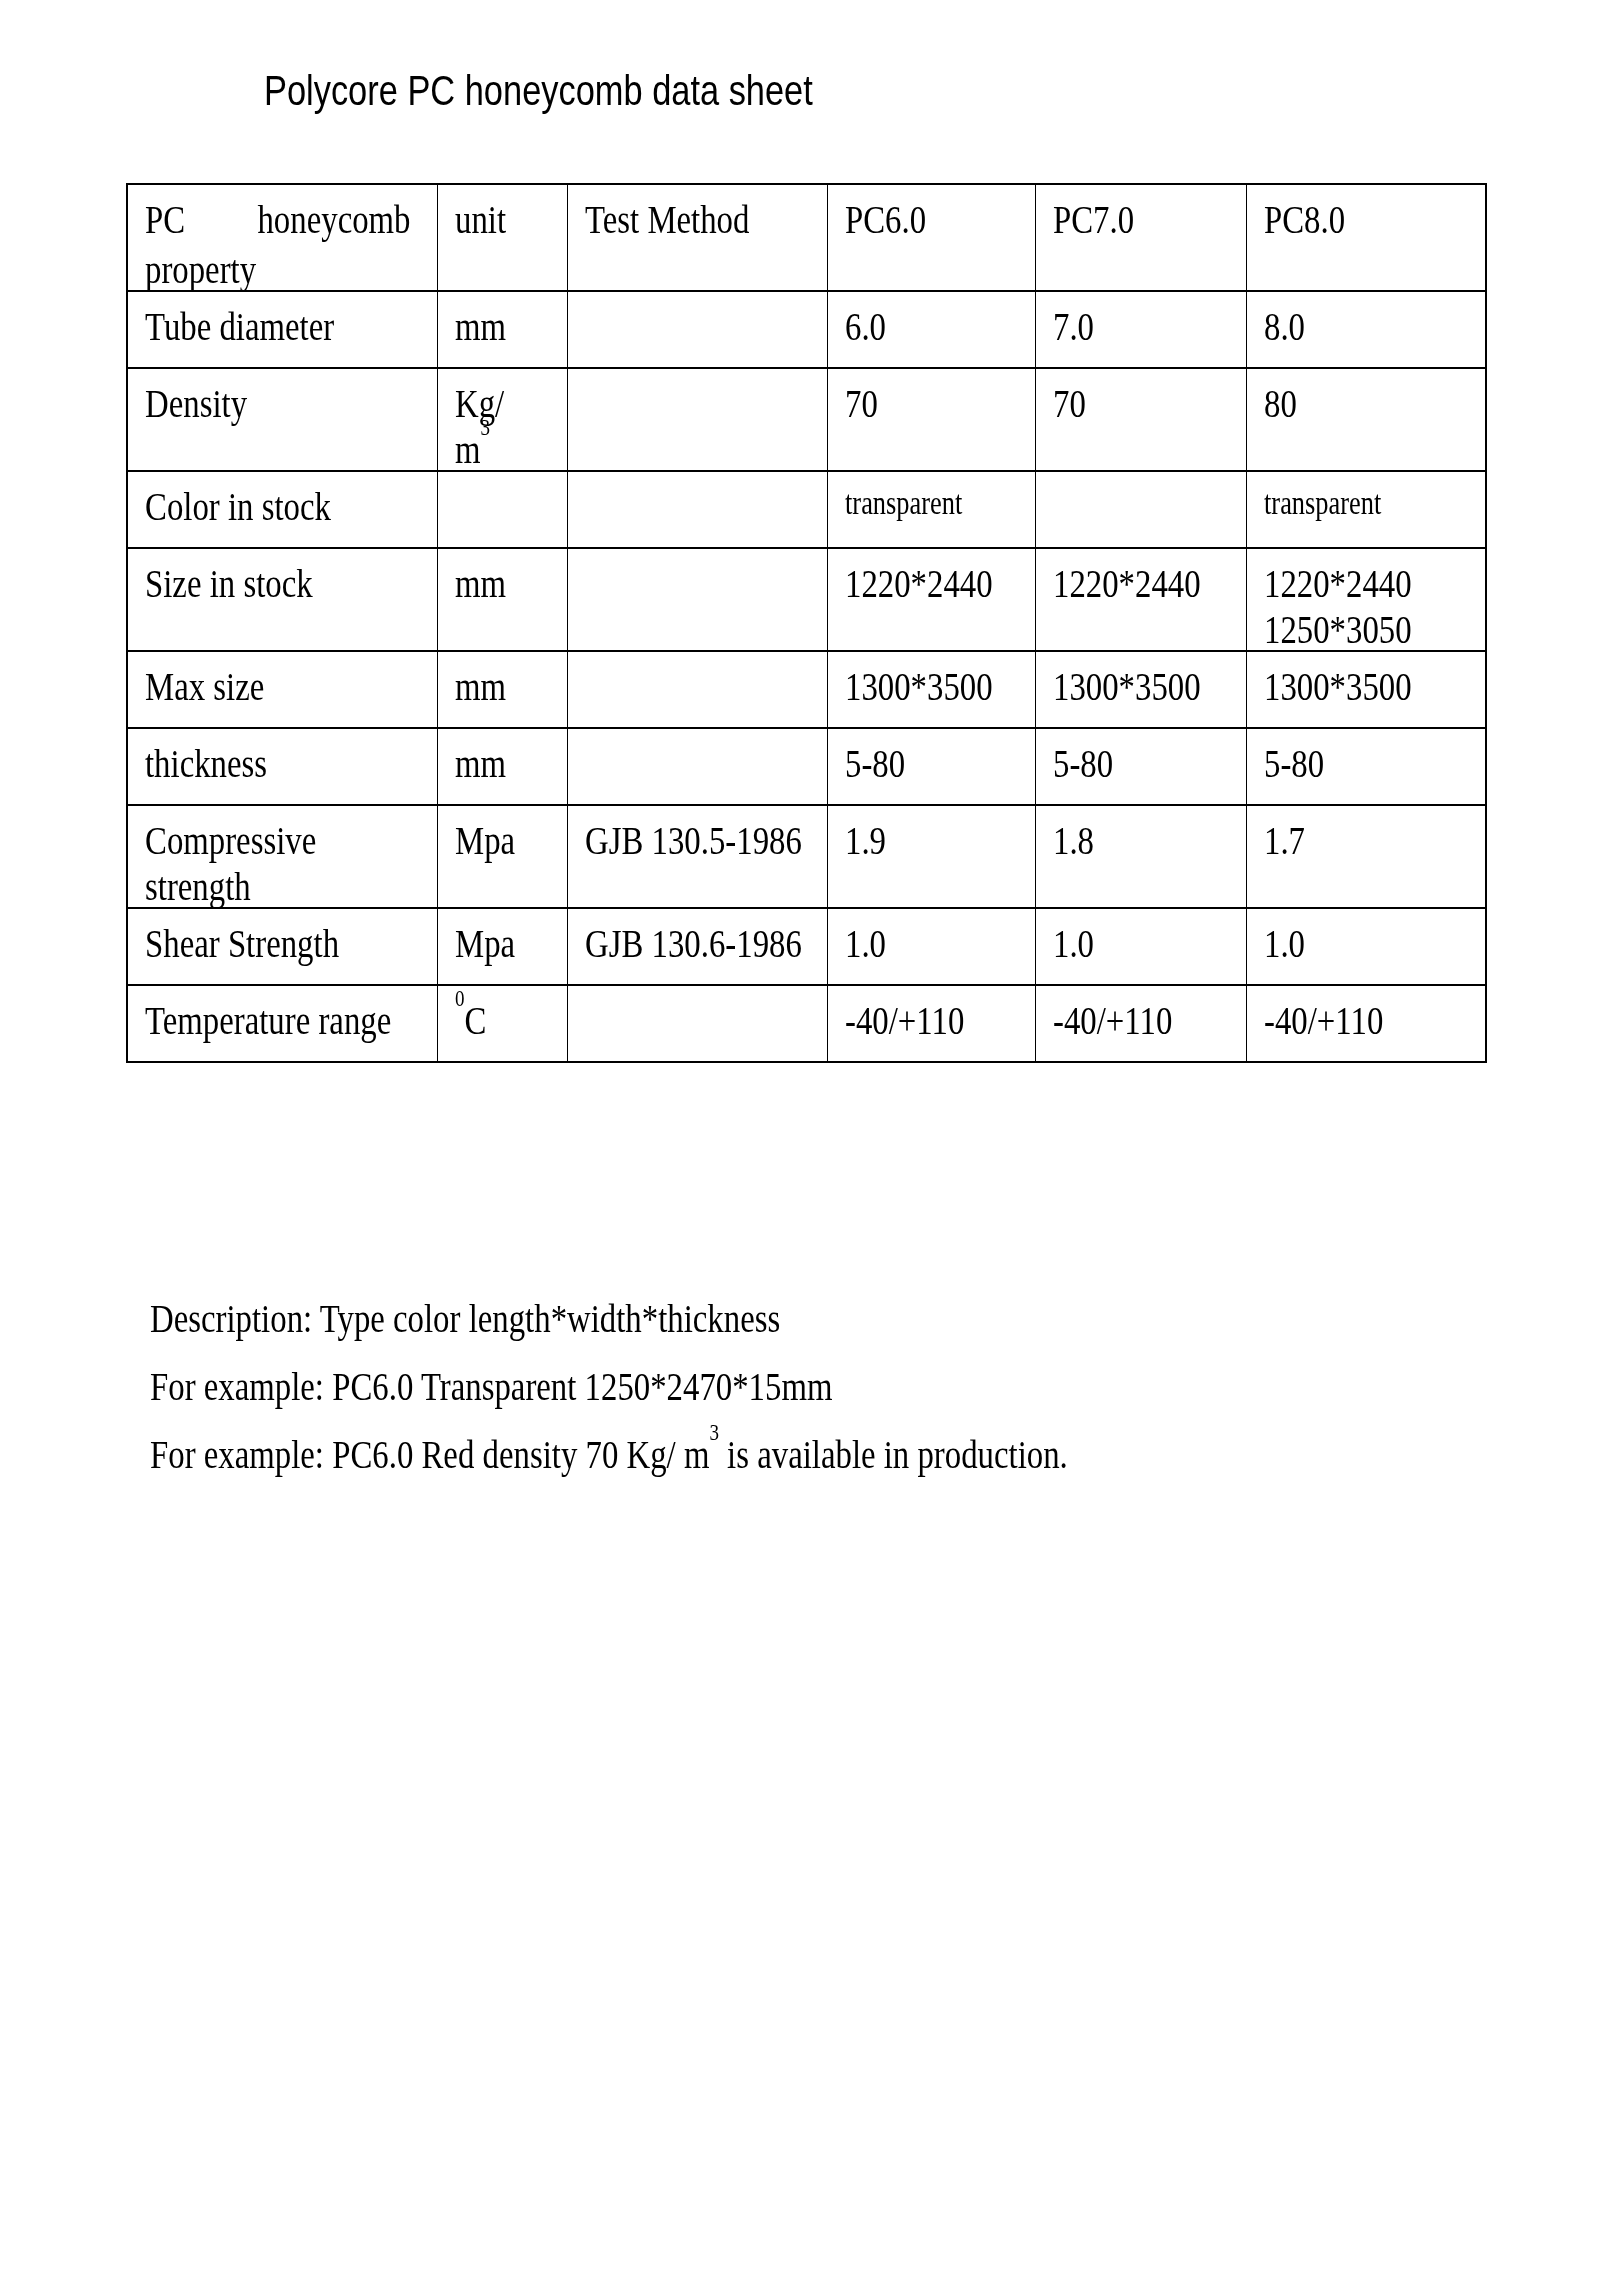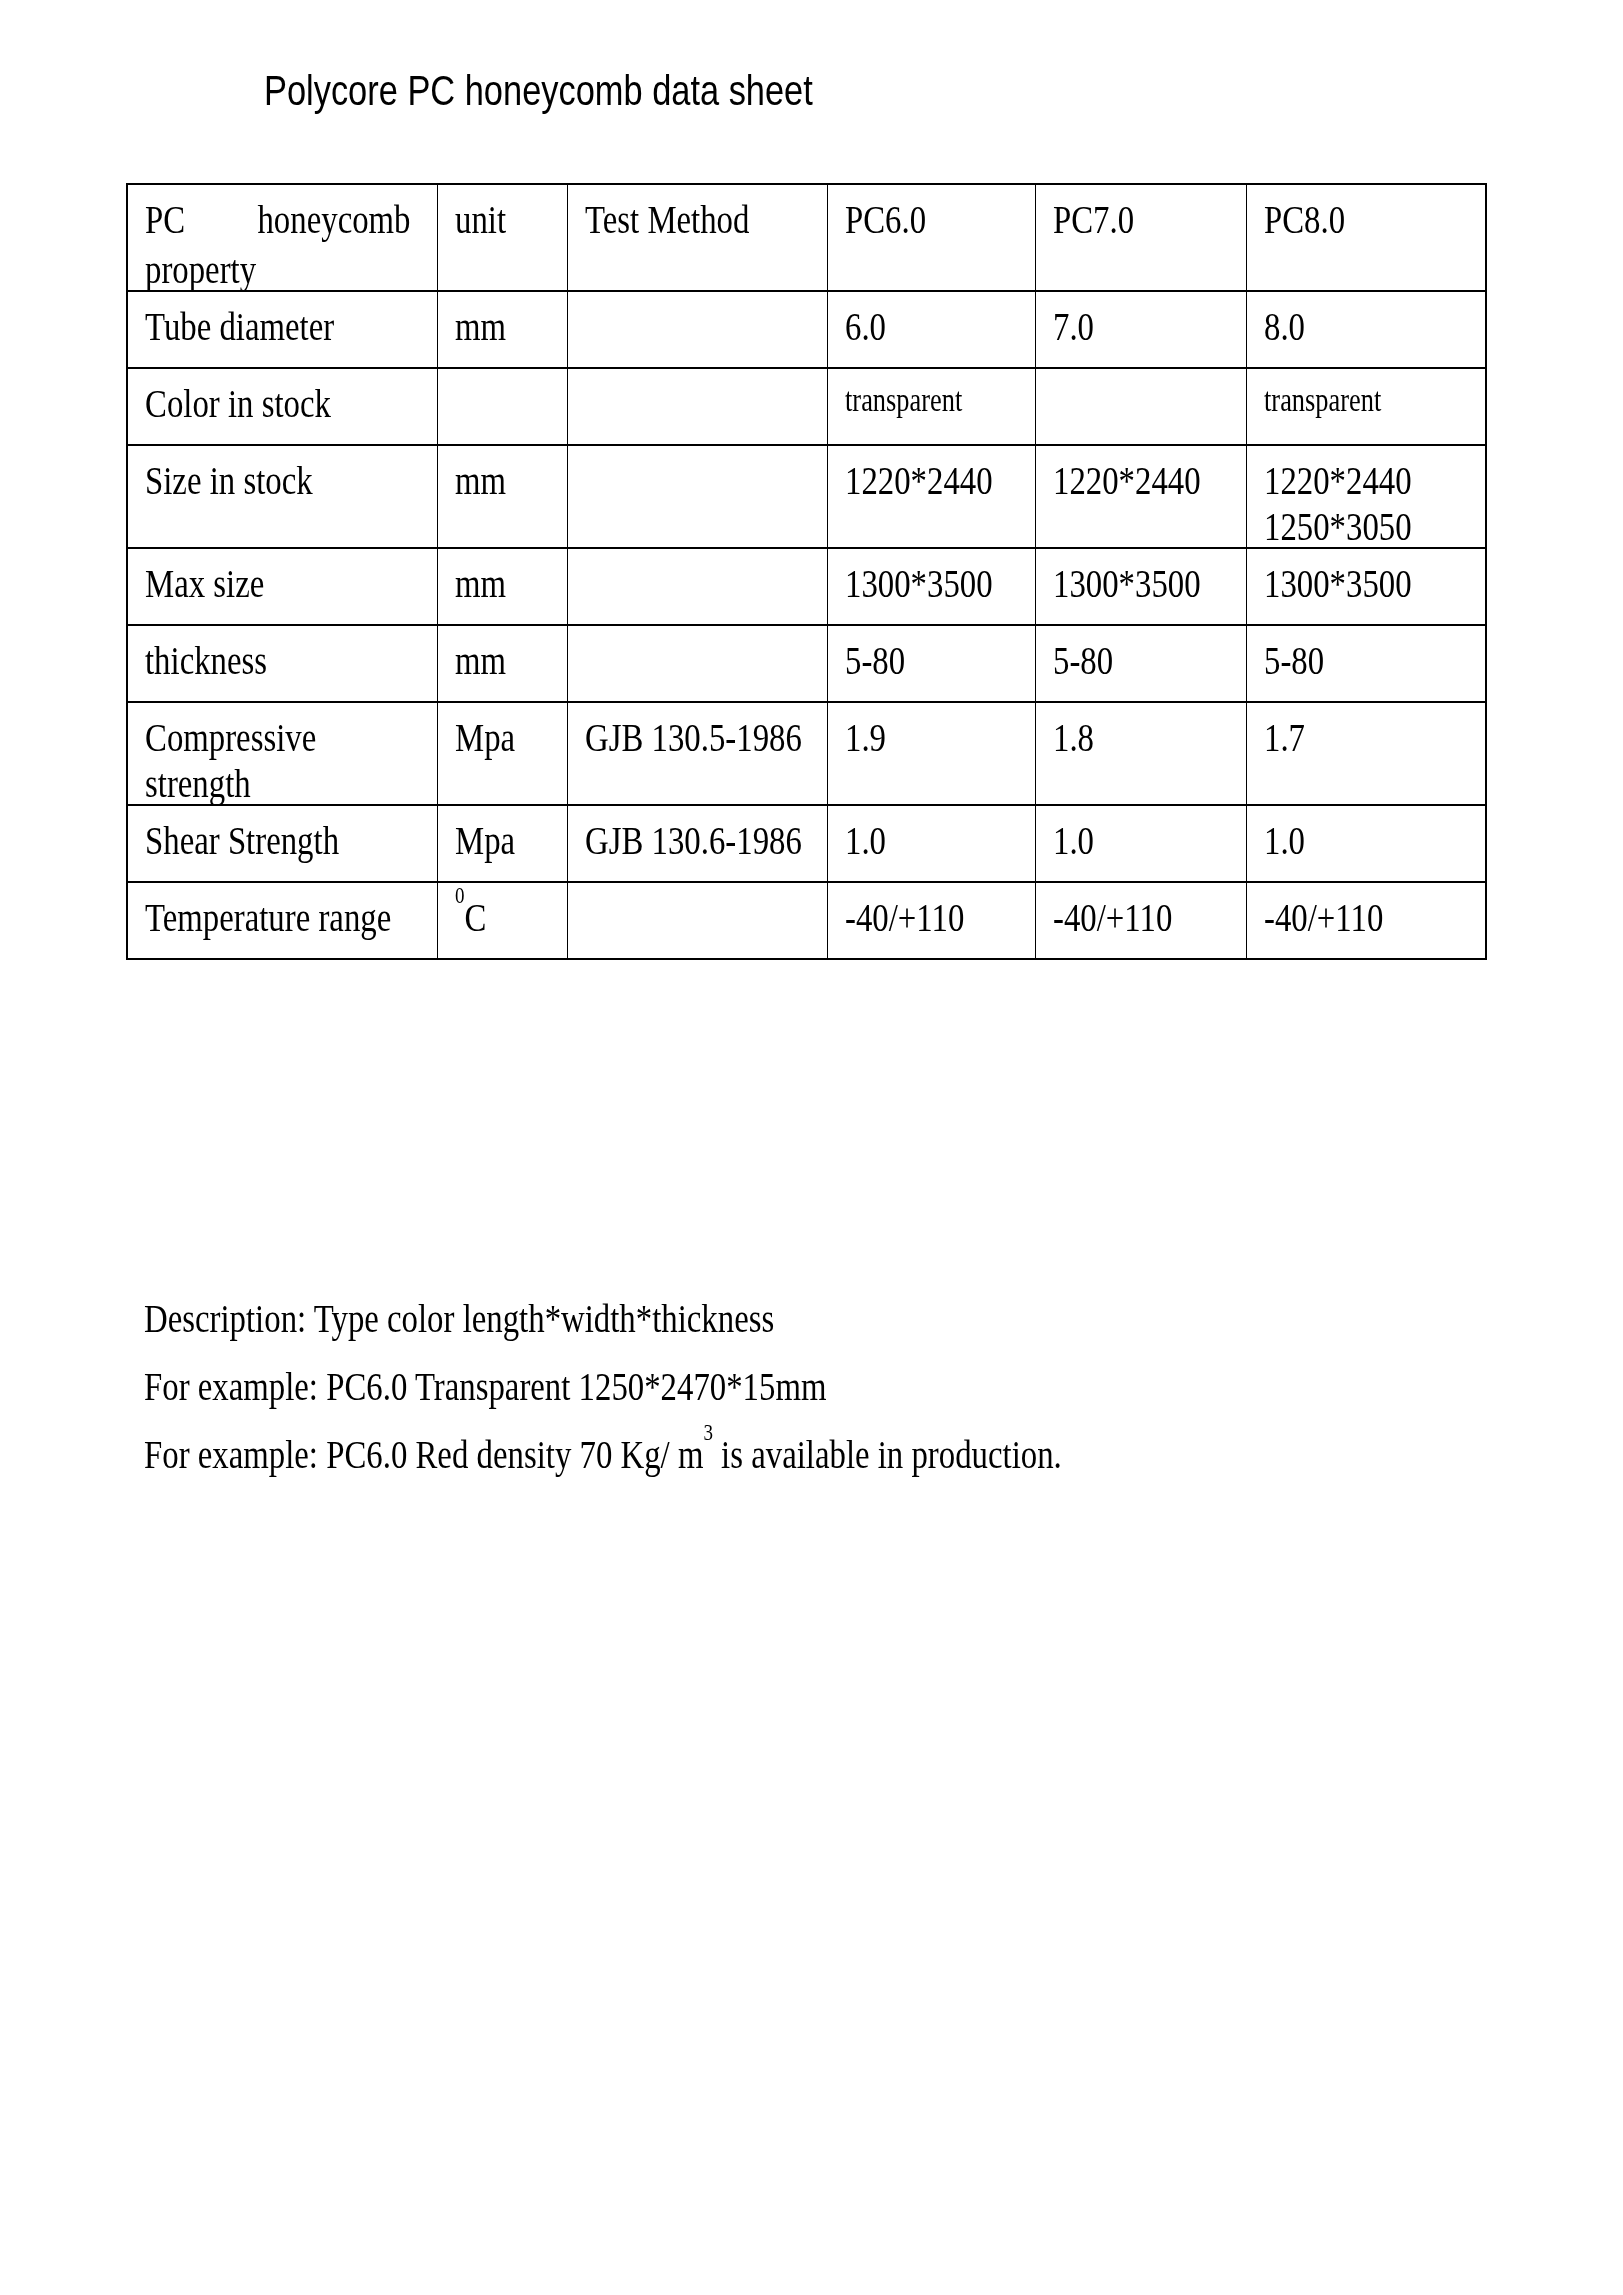--- a/index.html
+++ b/index.html
@@ -44,21 +44,21 @@
   .twoh { display: flex; flex-direction: column; justify-content: space-between; height: 92px; }
   .jline { display: flex; justify-content: space-between; padding-right: 26px; }
 
   .small { font-size: 33px; line-height: 37px; }
 
   sup.s {
     font-size: 0.58em; line-height: 0;
     position: relative; top: -0.55em;
   }
 
-  .desc { position: absolute; left: 144px; top: 1284px; }
+  .desc { position: absolute; left: 150px; top: 1284px; }
   .desc .dline { font-size: 41px; line-height: 68px; }
 </style>
 </head>
 <body>
 
 <div class="page">
 
   <div class="title">
     <div class="cx">Polycore PC honeycomb data sheet</div>
   </div>
@@ -113,20 +113,41 @@
             <div class="cx">6.0</div>
           </td>
       <td>
             <div class="cx">7.0</div>
           </td>
       <td>
             <div class="cx">8.0</div>
           </td>
     </tr>
 
+    <tr class="drow">
+      <td>
+            <div class="cx">Density</div>
+          </td>
+      <td>
+        <div class="cx two">
+          <div>Kg/</div>
+          <div><span>m</span><sup class="s">3</sup></div>
+        </div>
+      </td>
+      <td></td>
+      <td>
+            <div class="cx">70</div>
+          </td>
+      <td>
+            <div class="cx">70</div>
+          </td>
+      <td>
+            <div class="cx">80</div>
+          </td>
+    </tr>
 
     <tr class="drow">
       <td>
             <div class="cx">Color in stock</div>
           </td>
       <td></td>
       <td></td>
       <td>
             <div class="cx small">transparent</div>
           </td>

